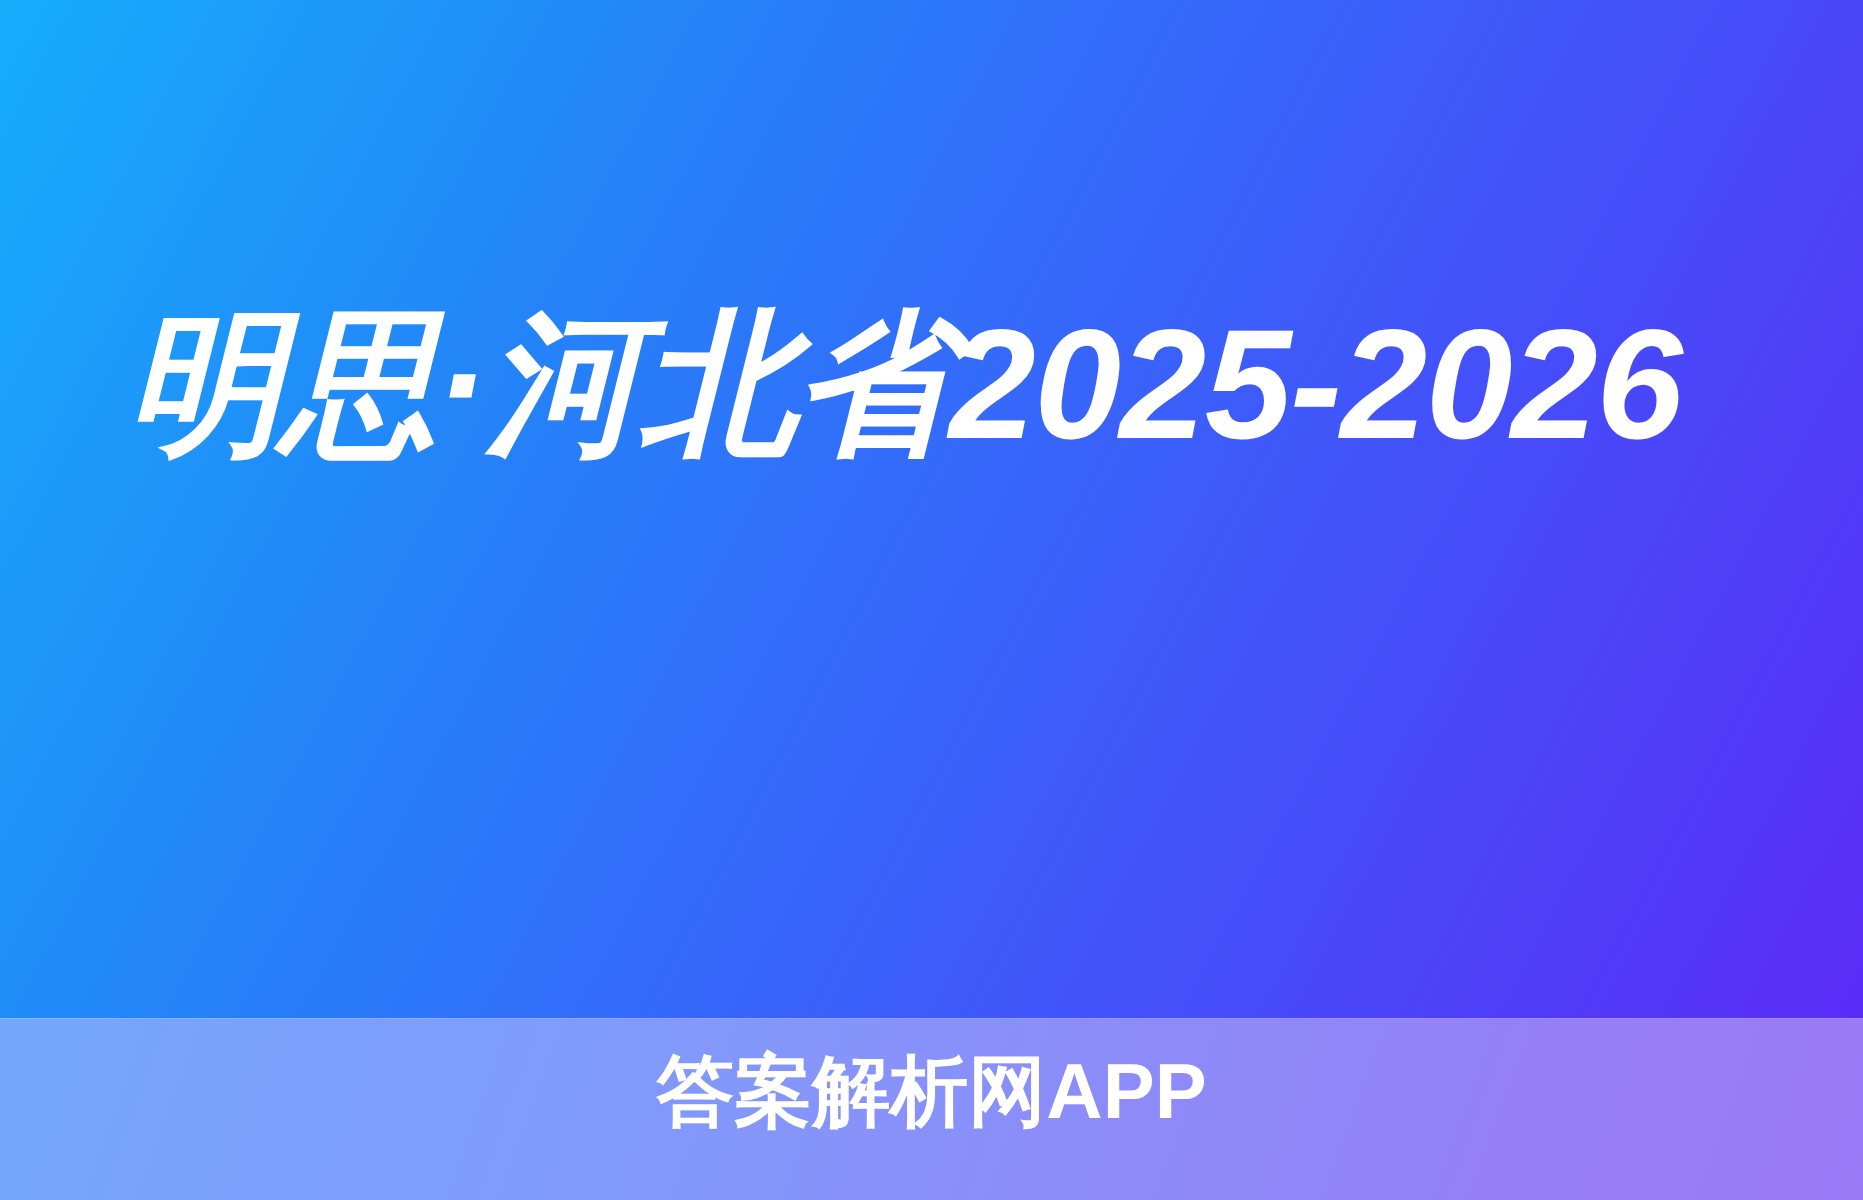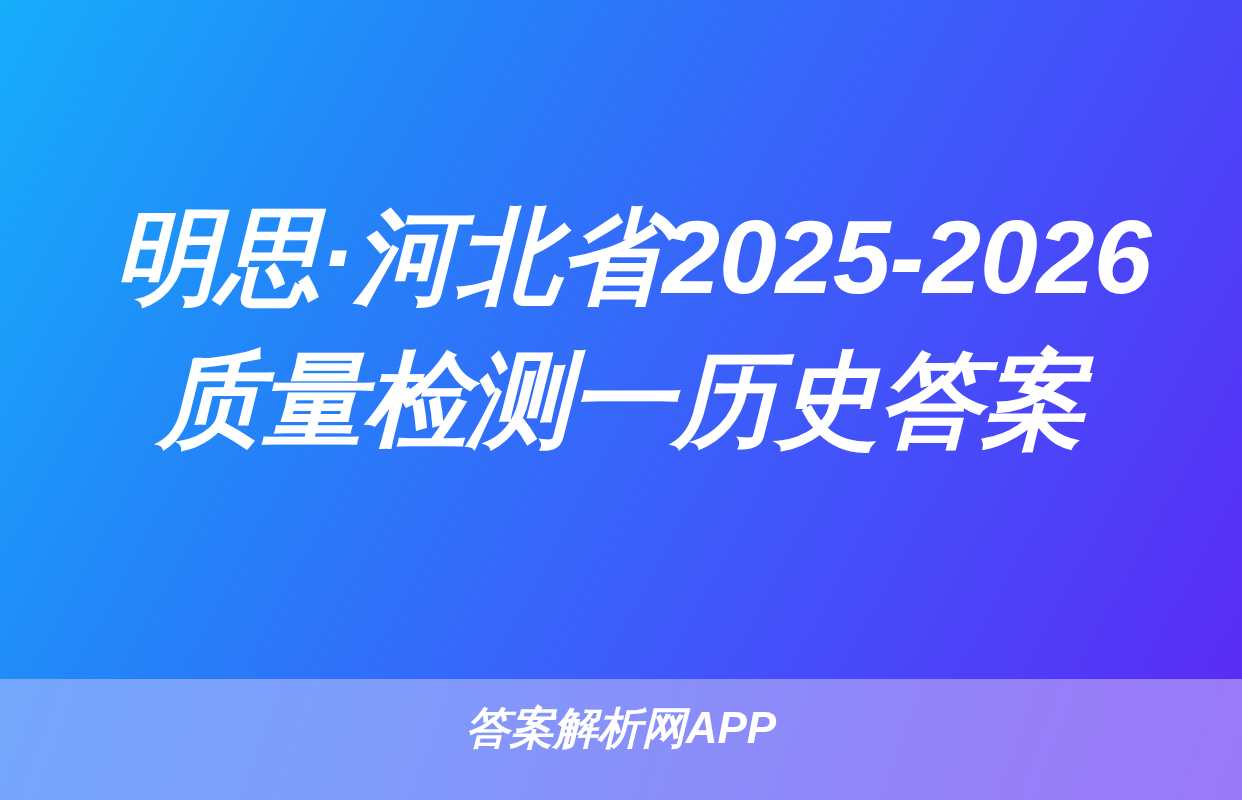--- a/index.html
+++ b/index.html
@@ -65,56 +65,54 @@
     font-family: "Liberation Sans", "DejaVu Sans", sans-serif;
     font-weight: 700;
     font-style: italic;
     font-size: 104px;
     line-height: 143px;
     letter-spacing: -1px;
     white-space: nowrap;
     text-rendering: optimizeLegibility;
   }
 
-  #title-line-1 { text-align: center;   padding-left: 22px; }
+  #title-line-1 { text-align: left;   padding-left: 22px; }
   #title-line-2 { text-align: left;   padding-left: 12px; }
   #title-line-3 { text-align: center; }
 
   
   #watermark {
     position: absolute;
     left: 0;
     top: 700px;
     width: 1242px;
     text-align: center;
   }
 
   #watermark-text {
     display: inline-block;
     color: #ffffff;
     font-family: "Liberation Sans", "DejaVu Sans", sans-serif;
     font-weight: 700;
-    font-style: italic;
-    font-size: 44px;
+    font-size: 52px;
     line-height: 56px;
     letter-spacing: 0px;
     white-space: nowrap;
   }
 </style>
 </head>
 <body>
 
 <div id="poster">
 
   <div id="hero"></div>
 
   <div id="footer-band"></div>
 
   <div id="title-block">
     <span class="title-line" id="title-line-1">明思·河北省2025-2026</span>
-    <span class="title-line" id="title-line-3">质量检测一历史答案</span>
   </div>
 
   <div id="watermark">
     <span id="watermark-text">答案解析网APP</span>
   </div>
 
 </div>
 
 </body></html>

